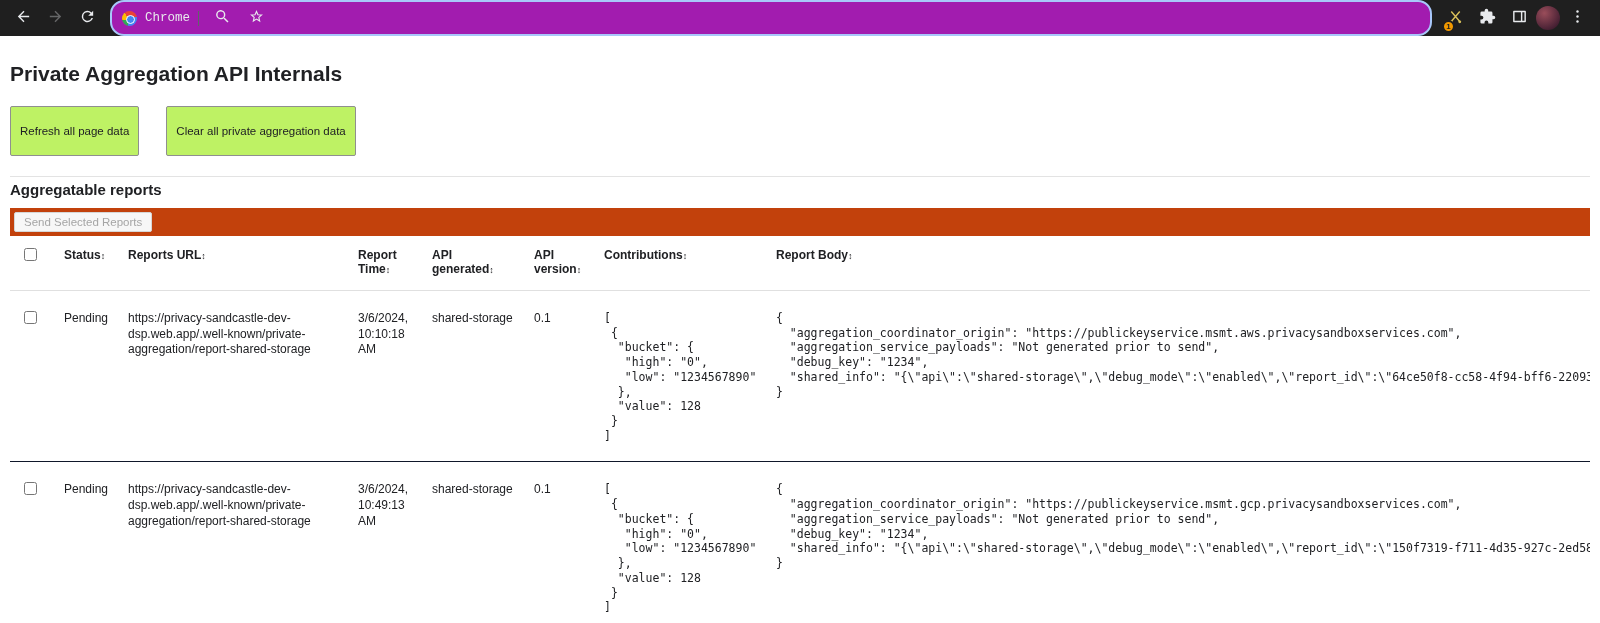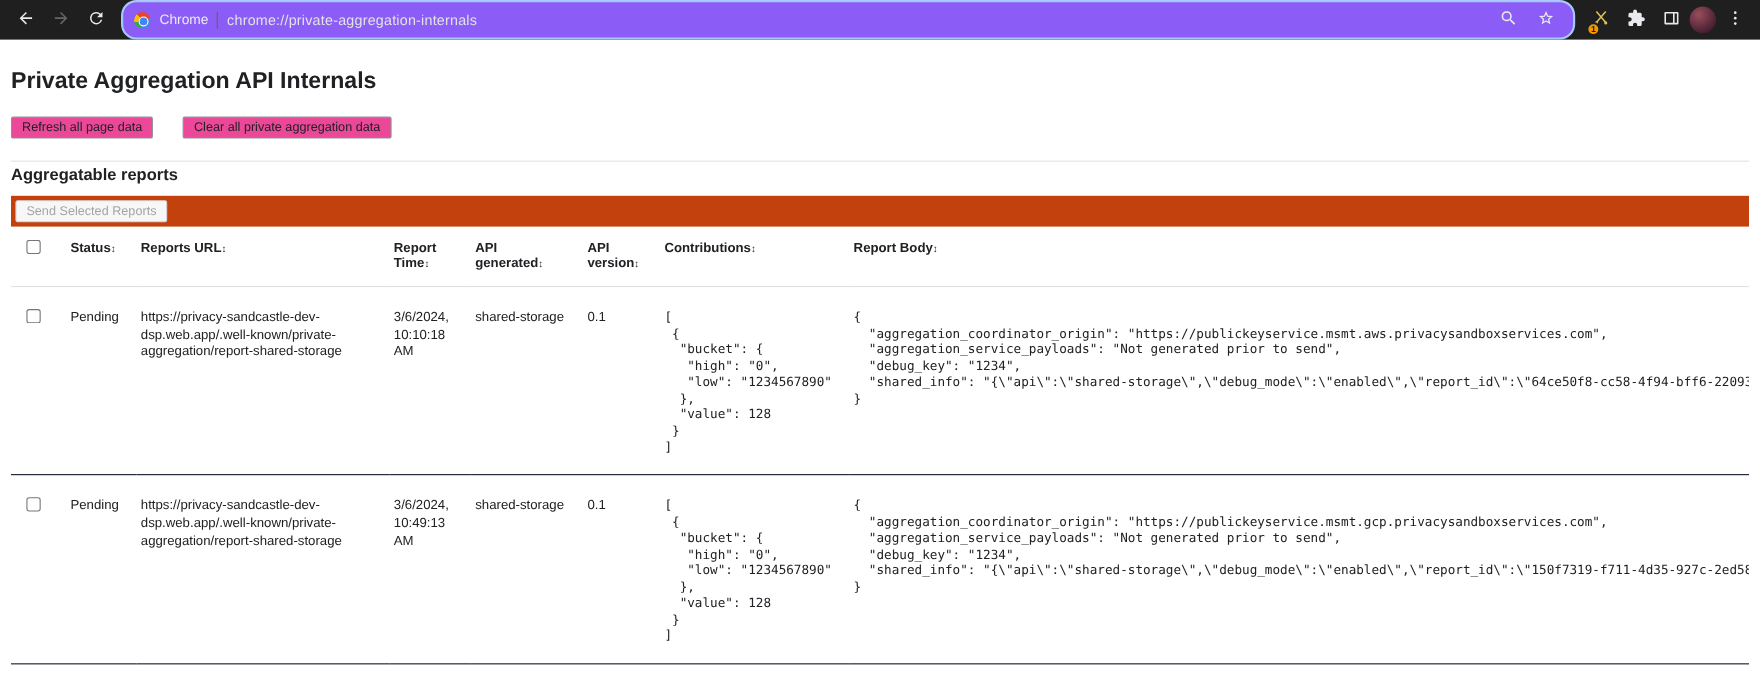--- a/index.html
+++ b/index.html
@@ -7,23 +7,23 @@
     font-family: "Liberation Sans", sans-serif; }
 
   
   .toolbar { height: 36px; background: #1f1f1f; display: flex; align-items: center;
     padding: 0 8px; gap: 2px; }
   .tb-btn { width: 30px; height: 30px; border: none; background: transparent; border-radius: 50%;
     display: flex; align-items: center; justify-content: center; flex: 0 0 auto; cursor: pointer; }
   .tb-btn svg { width: 17px; height: 17px; }
   .tb-btn.dim { opacity: 0.35; }
 
-  .omnibox { flex: 1 1 auto; height: 28px; margin: 0 6px; background: #8b5cf6;
+  .omnibox { flex: 1 1 auto; height: 28px; margin: 0 6px; background: #a21caf;
     border: 2px solid #a8c7fa; border-radius: 14px; display: flex; align-items: center;
-    padding: 16px 10px; gap: 8px; min-width: 0; }
+    padding: 16px 10px; gap: 8px; min-width: 0; font-family: Liberation Mono, monospace; }
   .chrome-logo { width: 15px; height: 15px; border-radius: 50%; position: relative; flex: 0 0 auto;
     background: conic-gradient(from -45deg, #ea4335 0 120deg, #4285f4 0 240deg, #34a853 0 300deg, #fbbc04 0 360deg); }
   .chrome-logo::after { content: ""; position: absolute; left: 4px; top: 4px; width: 7px; height: 7px;
     border-radius: 50%; background: #4285f4; border: 1px solid #fff; }
   .site-chip { color: #e8eaed; font-size: 12.5px; font-weight: 500; white-space: nowrap; }
   .chip-divider { width: 1px; height: 15px; background: #5f6368; flex: 0 0 auto; }
   .omni-url { color: #e0e2e6; font-size: 13px; white-space: nowrap; overflow: hidden;
     text-overflow: ellipsis; flex: 1 1 auto; letter-spacing: 0.2px; }
   .omni-icons { display: flex; align-items: center; gap: 4px; flex: 0 0 auto; }
 
@@ -32,21 +32,21 @@
     background: #f29900; border: 2px solid #1f1f1f; border-radius: 50%; color: #1f1f1f;
     font-size: 8px; font-weight: 700; display: flex; align-items: center; justify-content: center; }
   .avatar { width: 24px; height: 24px; border-radius: 50%; flex: 0 0 auto; cursor: pointer;
     background: radial-gradient(circle at 35% 30%, #9a4d5a, #4a2235 70%, #2a1420); }
 
   
   .page { padding: 0 10px; }
   .page-title { font-size: 21px; font-weight: 700; color: #202124; margin-top: 26px; }
   .top-actions { margin-top: 20px; display: flex; gap: 27px; }
   .btn { font-family: "Liberation Sans", sans-serif; font-size: 11.5px; color: #202124;
-    background: #ec4899; border: 1px solid #8f8f8f; border-radius: 2px; padding: 3px 9px; cursor: pointer; }
+    background: #bef264; border: 1px solid #8f8f8f; border-radius: 2px; padding: 18px 9px; cursor: pointer; }
   .page-divider { border: none; border-top: 1px solid #e3e3e3; margin-top: 20px; }
   .section-title { font-size: 15px; font-weight: 700; color: #202124; margin-top: 4px; }
 
   .table-toolbar { margin-top: 10px; background: #c2410c; padding: 4px 4px; }
   .btn-disabled { font-size: 11.5px; color: #a5a5a5; background: #f7f7f7;
     border: 1px solid #d6d6d6; border-radius: 2px; padding: 3px 9px; }
 
   table { width: 100%; border-collapse: collapse; table-layout: fixed; }
   th { text-align: left; vertical-align: top; font-size: 12px; font-weight: 700; color: #202124;
     padding: 12px 8px 14px 4px; border-bottom: 1px solid #e0e0e0; }
@@ -83,21 +83,20 @@
       <svg viewBox="0 0 24 24" width="17" height="17">
           <path d="M17.65 6.35A8 8 0 1 0 19.73 14h-2.08A6 6 0 1 1 12 6c1.66 0 3.14.69 4.22 1.78L13 11h7V4l-2.35 2.35z" fill="#e8eaed"></path>
         </svg>
     </span>
   </button>
 
   <div class="omnibox">
     <span class="chrome-logo"></span>
     <span class="site-chip">Chrome</span>
     <span class="chip-divider"></span>
-    <span class="omni-url">chrome://private-aggregation-internals</span>
     <span class="omni-icons">
       <button class="tb-btn">
         <span>
           <svg viewBox="0 0 24 24" width="16" height="16">
               <path d="M15.5 14h-.79l-.28-.27a6.5 6.5 0 1 0-.7.7l.27.28v.79l5 4.99L20.49 19l-4.99-5zm-6 0A4.5 4.5 0 1 1 14 9.5 4.5 4.5 0 0 1 9.5 14z" fill="#e8eaed"></path>
             </svg>
         </span>
       </button>
       <button class="tb-btn">
         <span>

